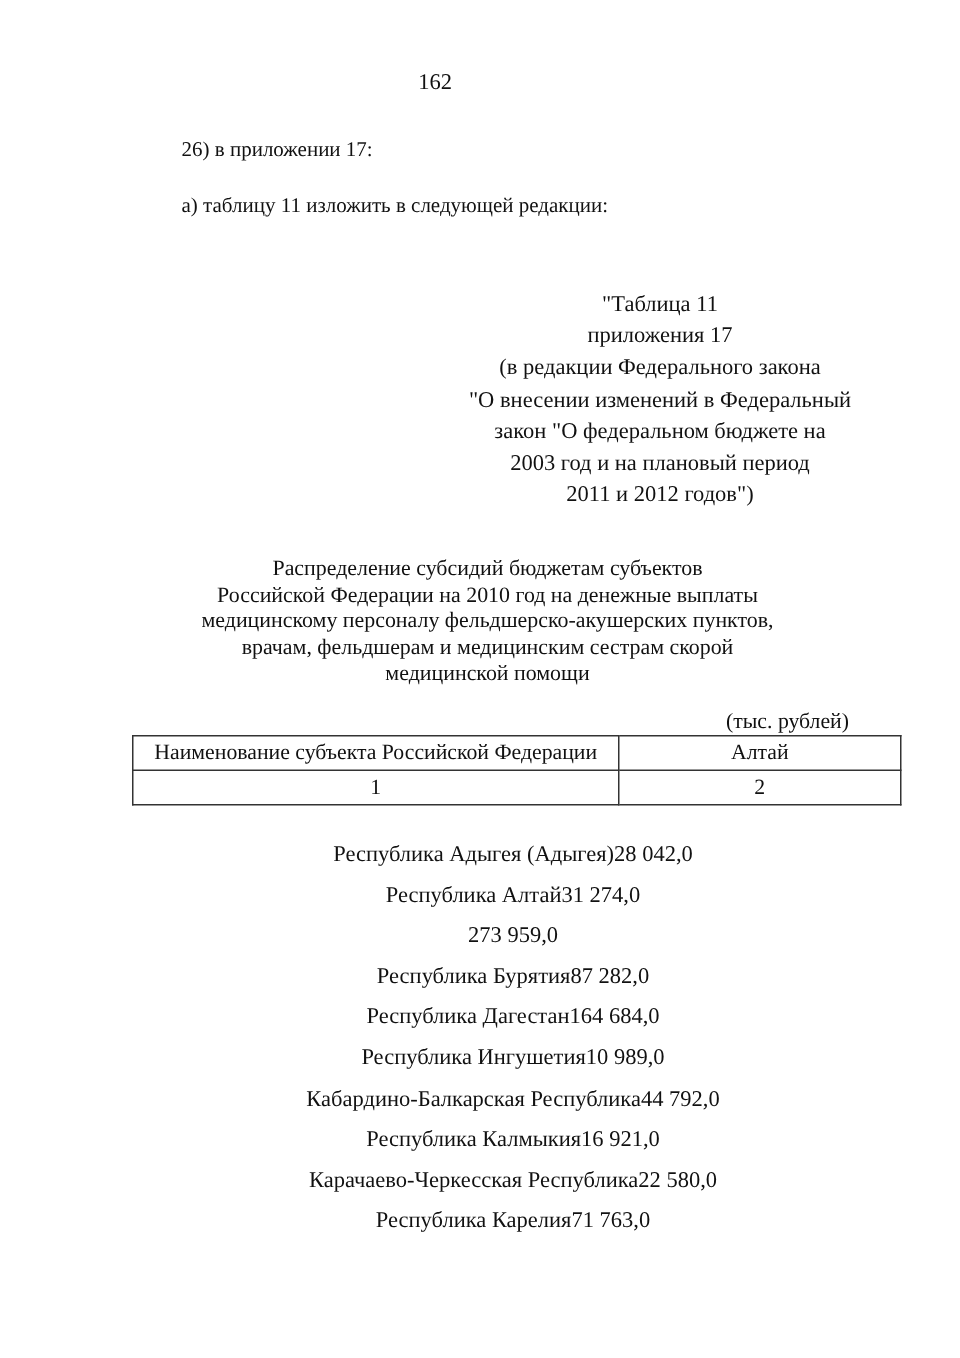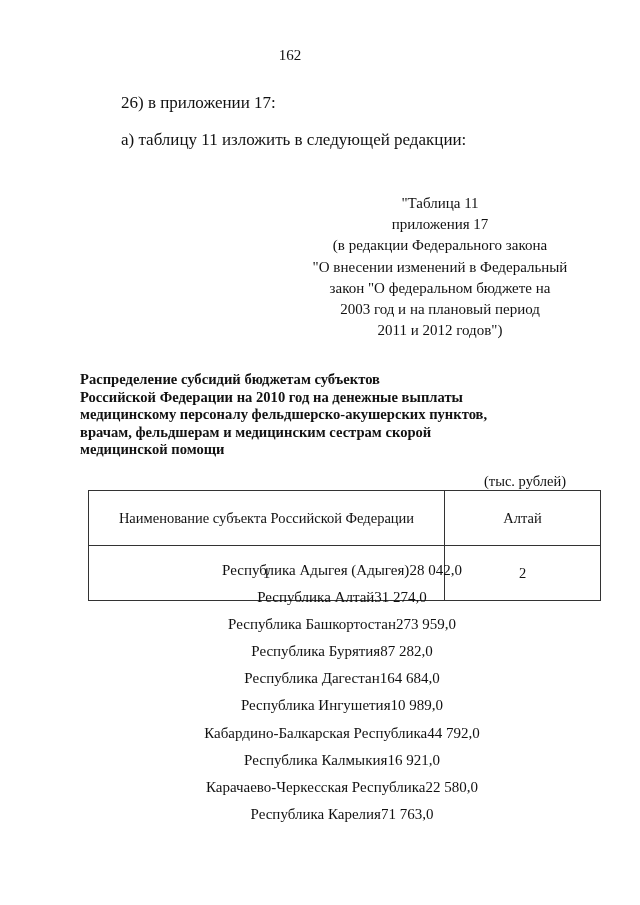--- a/index.html
+++ b/index.html
@@ -16,56 +16,57 @@
     color: #111111;
   }
   .abs { position: absolute; }
   .page-number {
     left: 0; width: 580px; top: 47px;
     text-align: center;
     font-size: 15px;
   }
   .para {
     left: 121px;
-    font-size: 17px;
+    font-size: 14px;
     white-space: nowrap;
   }
   .p1 { top: 93px; }
   .p2 { top: 130px; }
   .caption {
     left: 290px; width: 300px; top: 193px;
     text-align: center;
     font-size: 15px;
     line-height: 21.2px;
   }
   .caption div { white-space: nowrap; }
   .title {
     left: 80px; width: 490px; top: 371px;
-    font-weight: bold;
+    text-align: center;
+    font-weight: normal;
     font-size: 14.6px;
     line-height: 17.6px;
   }
   .title div { white-space: nowrap; }
   .units {
     left: 484px; top: 473px;
     font-size: 14.5px;
     white-space: nowrap;
   }
   table.header-table {
     position: absolute;
     left: 88px; top: 490px;
     width: 513px;
     border-collapse: collapse;
     font-size: 14.5px;
   }
   table.header-table td {
     border: 1px solid #333333;
     text-align: center;
     height: 22px;
-    padding: 16px;
+    padding: 0;
     line-height: 22px;
     margin-left: 28px;
   }
   table.header-table td.c1 { width: 323px; }
   .rows {
     left: 88px; top: 559px; width: 508px;
   }
   .row {
     display: flex;
     justify-content: center;
@@ -119,21 +120,20 @@
 <div class="abs rows">
   <div class="row">
     <span>Республика Адыгея (Адыгея)</span>
     <span>28 042,0</span>
   </div>
   <div class="row">
     <span>Республика Алтай</span>
     <span>31 274,0</span>
   </div>
   <div class="row">
-    <span>Республика Башкортостан</span>
     <span>273 959,0</span>
   </div>
   <div class="row">
     <span>Республика Бурятия</span>
     <span>87 282,0</span>
   </div>
   <div class="row">
     <span>Республика Дагестан</span>
     <span>164 684,0</span>
   </div>

